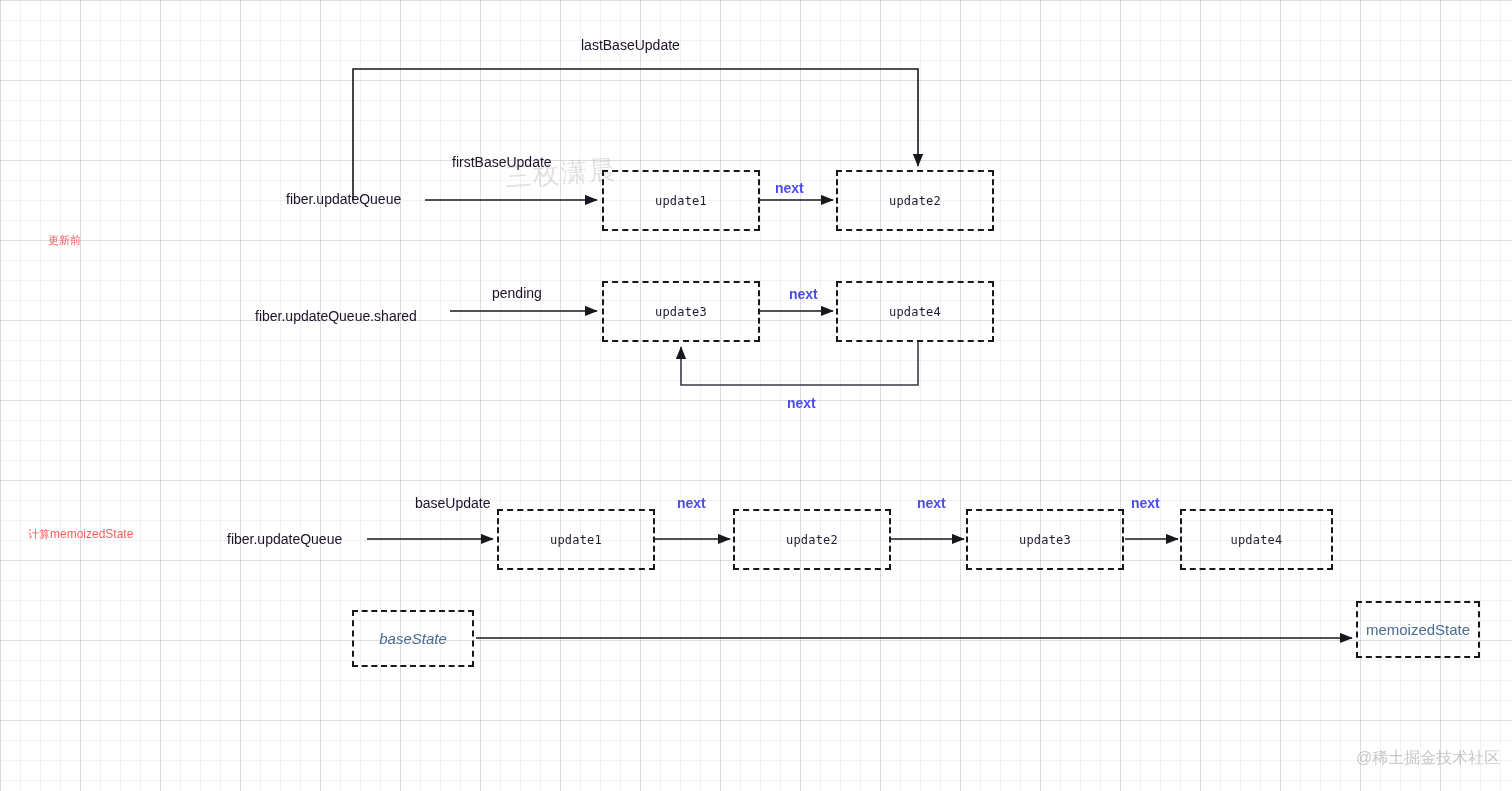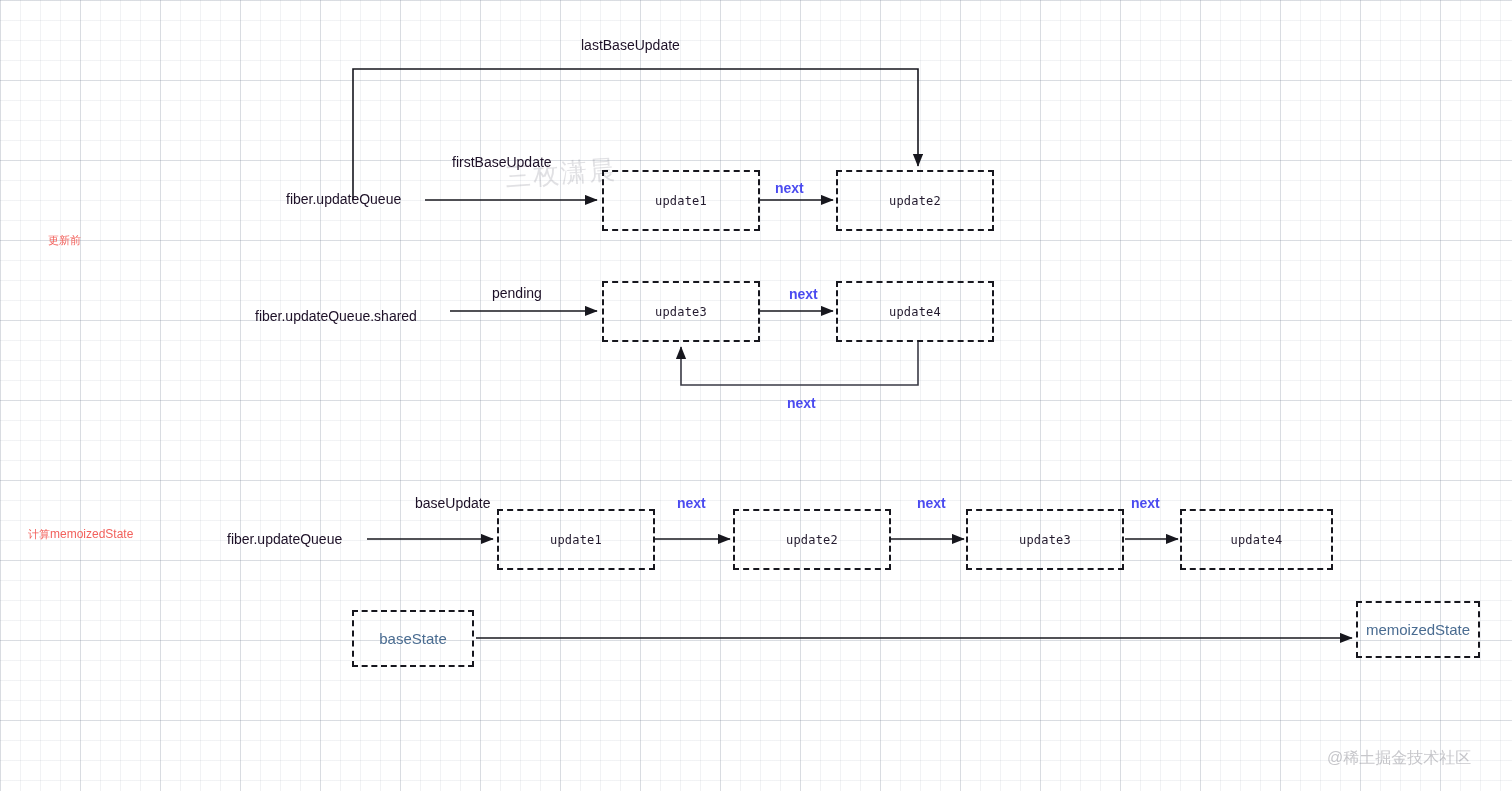--- a/index.html
+++ b/index.html
@@ -90,20 +90,21 @@
     transform: rotate(-4deg);
     user-select: none;
   }
   .watermark-corner {
     position: absolute;
     white-space: nowrap;
     font-family: "Liberation Sans", sans-serif;
     font-size: 16px;
     color: rgba(130,130,140,0.45);
     user-select: none;
+    margin-left: 29px;
   }
 </style>
 </head>
 <body>
 
 <div id="canvas">
 
   <svg class="layer" viewBox="0 0 1512 791">
     <defs>
       <marker id="arrow" markerWidth="9" markerHeight="9" refX="7.5" refY="3.2" orient="auto" markerUnits="strokeWidth">
@@ -177,20 +178,20 @@
   <div class="node" style="left:733px; top:509px; width:158px; height:61px;">
     <span class="node-label">update2</span>
   </div>
   <div class="node" style="left:966px; top:509px; width:158px; height:61px;">
     <span class="node-label">update3</span>
   </div>
   <div class="node" style="left:1180px; top:509px; width:153px; height:61px;">
     <span class="node-label">update4</span>
   </div>
 
-  <div class="state-node" style="left:352px; top:610px; width:122px; height:57px;">
+  <div class="state-node" style="left:352px; top:610px; width:122px; height:57px;font-style:italic;">
     <span class="state-label">baseState</span>
   </div>
   <div class="state-node" style="left:1356px; top:601px; width:124px; height:57px;">
     <span class="state-label">memoizedState</span>
   </div>
 
 </div>
 
 </body></html>

